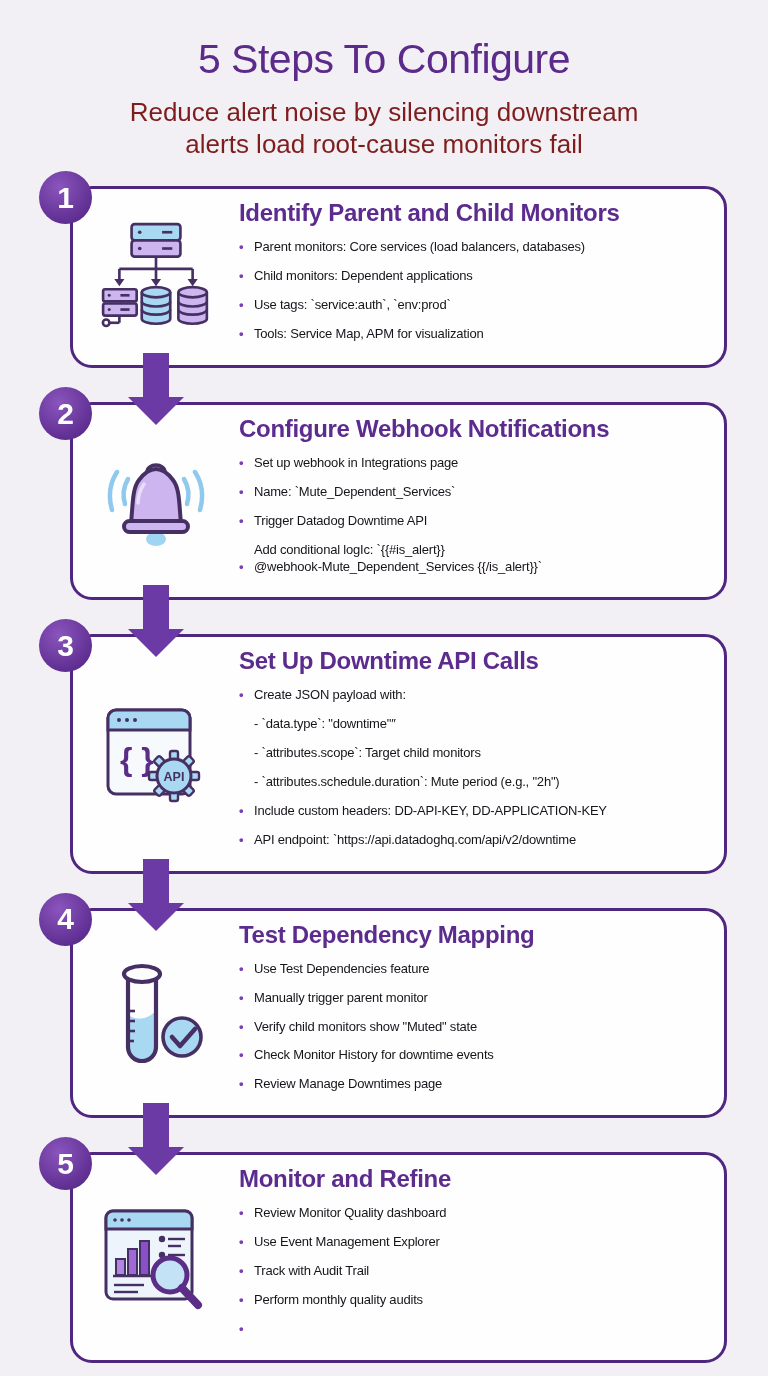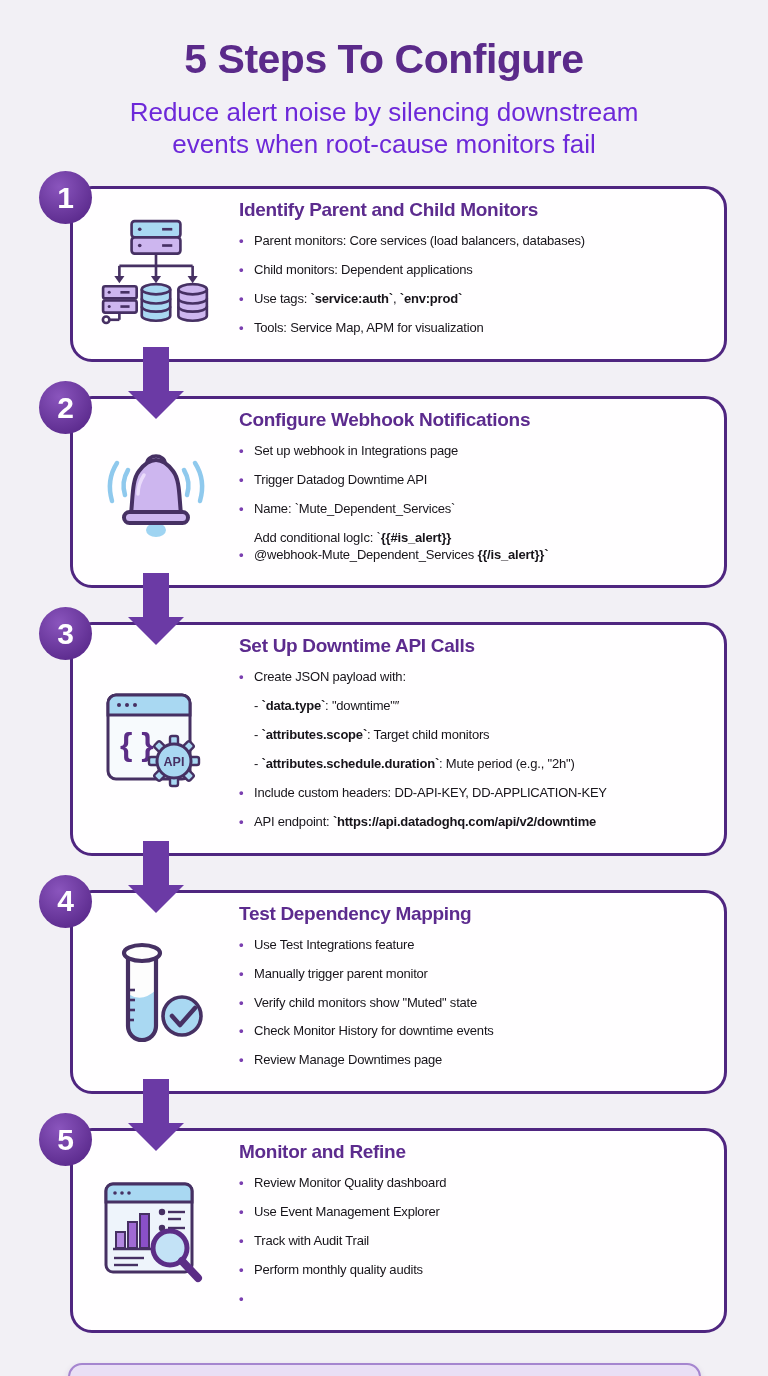--- a/index.html
+++ b/index.html
@@ -4,25 +4,25 @@
 <style>
   html,body{margin:0;padding:0;}
   body{
     width:768px;height:1376px;overflow:hidden;
     background:#f2f0f5;
     font-family:"Liberation Sans",sans-serif;
     color:#17141a;
   }
   .header{text-align:center;padding-top:34px;}
   .title{
-    font-size:41px;font-weight:bold;color:#5b2a8a;
+    font-size:41px;font-weight:normal;color:#5b2a8a;
     line-height:1.22;letter-spacing:-0.5px;
   }
   .subtitle{
-    margin-top:13px;font-size:26px;color:#6d28d9;line-height:1.22;
+    margin-top:13px;font-size:26px;color:#7f1d1d;line-height:1.22;
   }
   .steps{margin:26px 41px 0 70px;}
   .card{
     position:relative;background:#fffeff;
     border:3px solid #4f2680;border-radius:22px;
     display:flex;align-items:center;
     padding:10px 12px 10px 0;box-sizing:border-box;
   }
   .card.c1{min-height:158px}
   .card.c2{min-height:168px}
@@ -31,50 +31,50 @@
   .card.c5{min-height:168px}
   .badge{
     position:absolute;left:-34px;top:-18px;width:53px;height:53px;border-radius:50%;
     background:radial-gradient(circle at 38% 30%,#8a55bd,#5e2d90 75%);
     color:#fff;font-size:30px;font-weight:bold;
     display:flex;align-items:center;justify-content:center;z-index:3;
   }
   .icon-col{width:166px;flex:0 0 166px;display:flex;justify-content:center;align-items:center;}
   .text-col{flex:1;padding-right:6px;}
   .card-title{
-    font-size:19px;font-weight:bold;color:#5c2b8e;
+    font-size:24px;font-weight:bold;color:#5c2b8e;
     letter-spacing:-0.3px;margin-bottom:7px;
   }
   .bullet-row,.sub-row{
     display:flex;font-size:13px;line-height:1.3;
     letter-spacing:-0.2px;margin:12px 0;color:#17141a;align-items:flex-end;
   }
   .sub-row{margin-left:15px;}
   .dot{color:#7a3fb0;font-weight:bold;width:15px;flex:0 0 15px;}
   .dot::before{content:"\2022";}
-  b{font-weight:bold;}
+  b{font-weight:normal;}
   .connector{position:relative;height:34px;z-index:5;}
   .connector svg{position:absolute;left:58px;top:-15px;display:block;}
   .prereq{
     margin:30px 67px 0 68px;
     background:#e9dff5;border:2px solid #a585cf;border-radius:14px;
     text-align:center;font-size:20px;line-height:1.4;
     padding:11px 8px;box-shadow:0 3px 6px rgba(90,50,130,0.18);
   }
 </style>
 </head>
 <body>
 
 <div class="header">
   <div class="title">
     <div>5 Steps To Configure</div>
   </div>
   <div class="subtitle">
     <div>Reduce alert noise by silencing downstream</div>
-    <div>events when root-cause monitors fail</div>
+    <div>alerts load root-cause monitors fail</div>
   </div>
 </div>
 
 <div class="steps">
 
   <div class="card c1">
     <div class="badge">1</div>
     <div class="icon-col">
       <svg width="118" height="118" viewBox="0 0 116 116">
         <g stroke="#463063" stroke-width="2.6" fill="none">
@@ -161,25 +161,25 @@
     </div>
     <div class="text-col">
       <div class="card-title">Configure Webhook Notifications</div>
       <div>
           <div class="bullet-row">
             <span class="dot"></span>
             <span><span>Set up webhook in Integrations page</span></span>
           </div>
           <div class="bullet-row">
             <span class="dot"></span>
+            <span><span>Name: `Mute_Dependent_Services`</span></span>
+          </div>
+          <div class="bullet-row">
+            <span class="dot"></span>
             <span><span>Trigger Datadog Downtime API</span></span>
-          </div>
-          <div class="bullet-row">
-            <span class="dot"></span>
-            <span><span>Name: `Mute_Dependent_Services`</span></span>
           </div>
           <div class="bullet-row">
             <span class="dot"></span>
             <span><span>Add conditional logIc: `</span><b>{{#is_alert}}</b><br><span>@webhook-Mute_Dependent_Services </span><b>{{/is_alert}}`</b></span>
           </div>
         </div>
     </div>
   </div>
 
   <div class="connector">
@@ -266,21 +266,21 @@
         <ellipse cx="44" cy="19" rx="18" ry="8" fill="#fdfdfd" stroke="#463063" stroke-width="4.2"></ellipse>
         <circle cx="84" cy="82" r="19" fill="#a9d8f2" stroke="#463063" stroke-width="3.6"></circle>
         <path d="M74,82 l8,9 l15,-17" fill="none" stroke="#463063" stroke-width="4.5" stroke-linecap="round" stroke-linejoin="round"></path>
       </svg>
     </div>
     <div class="text-col">
       <div class="card-title">Test Dependency Mapping</div>
       <div>
           <div class="bullet-row">
             <span class="dot"></span>
-            <span><span>Use Test Integrations feature</span></span>
+            <span><span>Use Test Dependencies feature</span></span>
           </div>
           <div class="bullet-row">
             <span class="dot"></span>
             <span><span>Manually trigger parent monitor</span></span>
           </div>
           <div class="bullet-row">
             <span class="dot"></span>
             <span><span>Verify child monitors show "Muted" state</span></span>
           </div>
           <div class="bullet-row">

